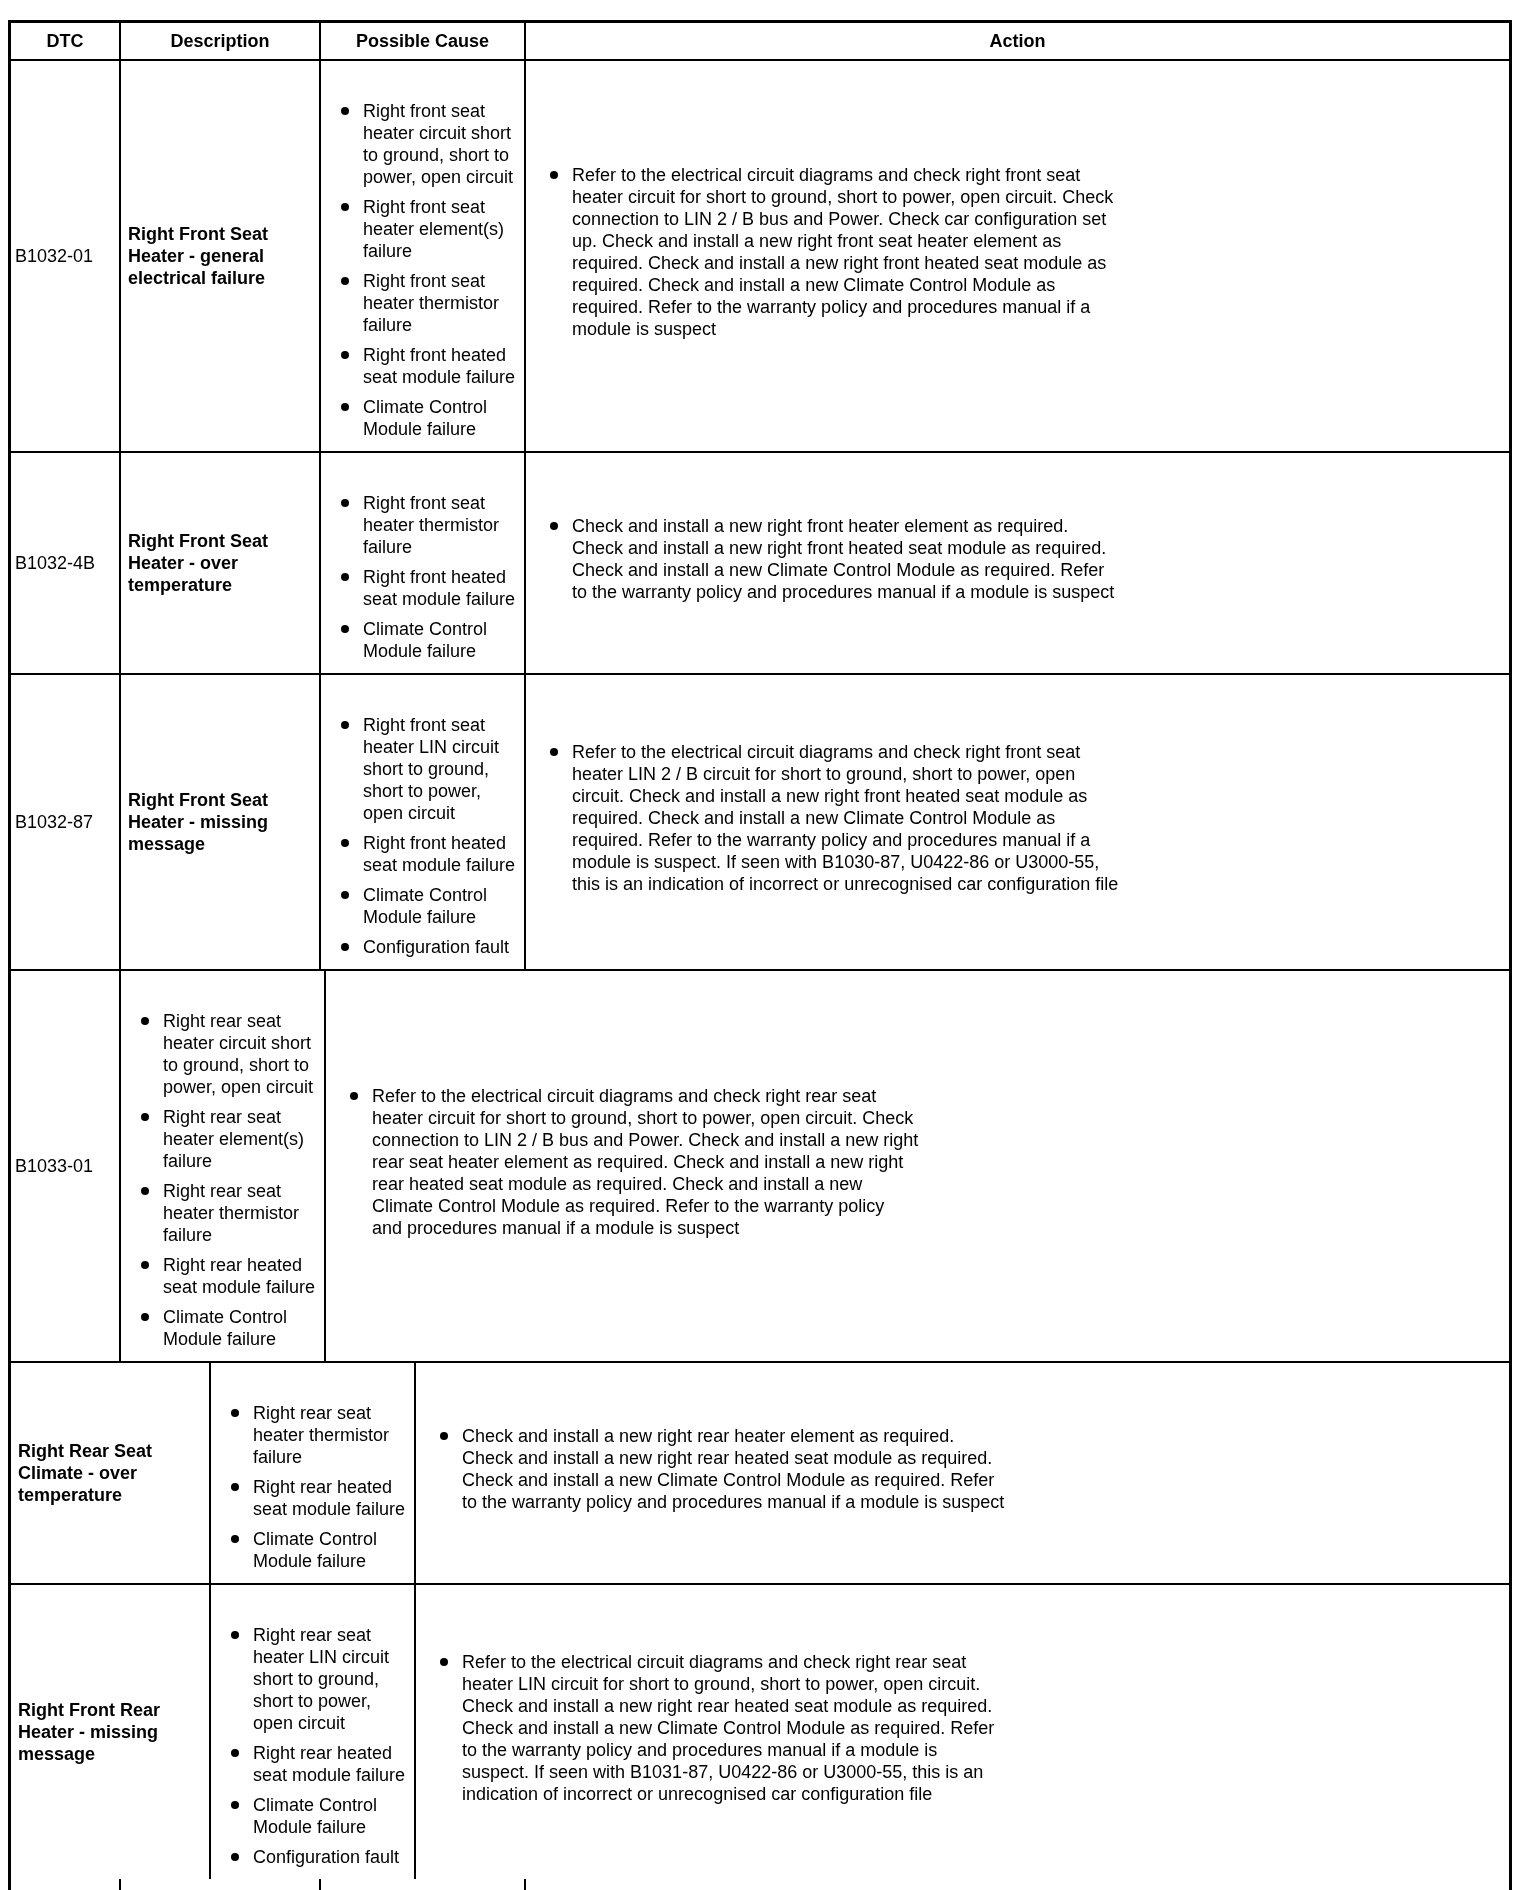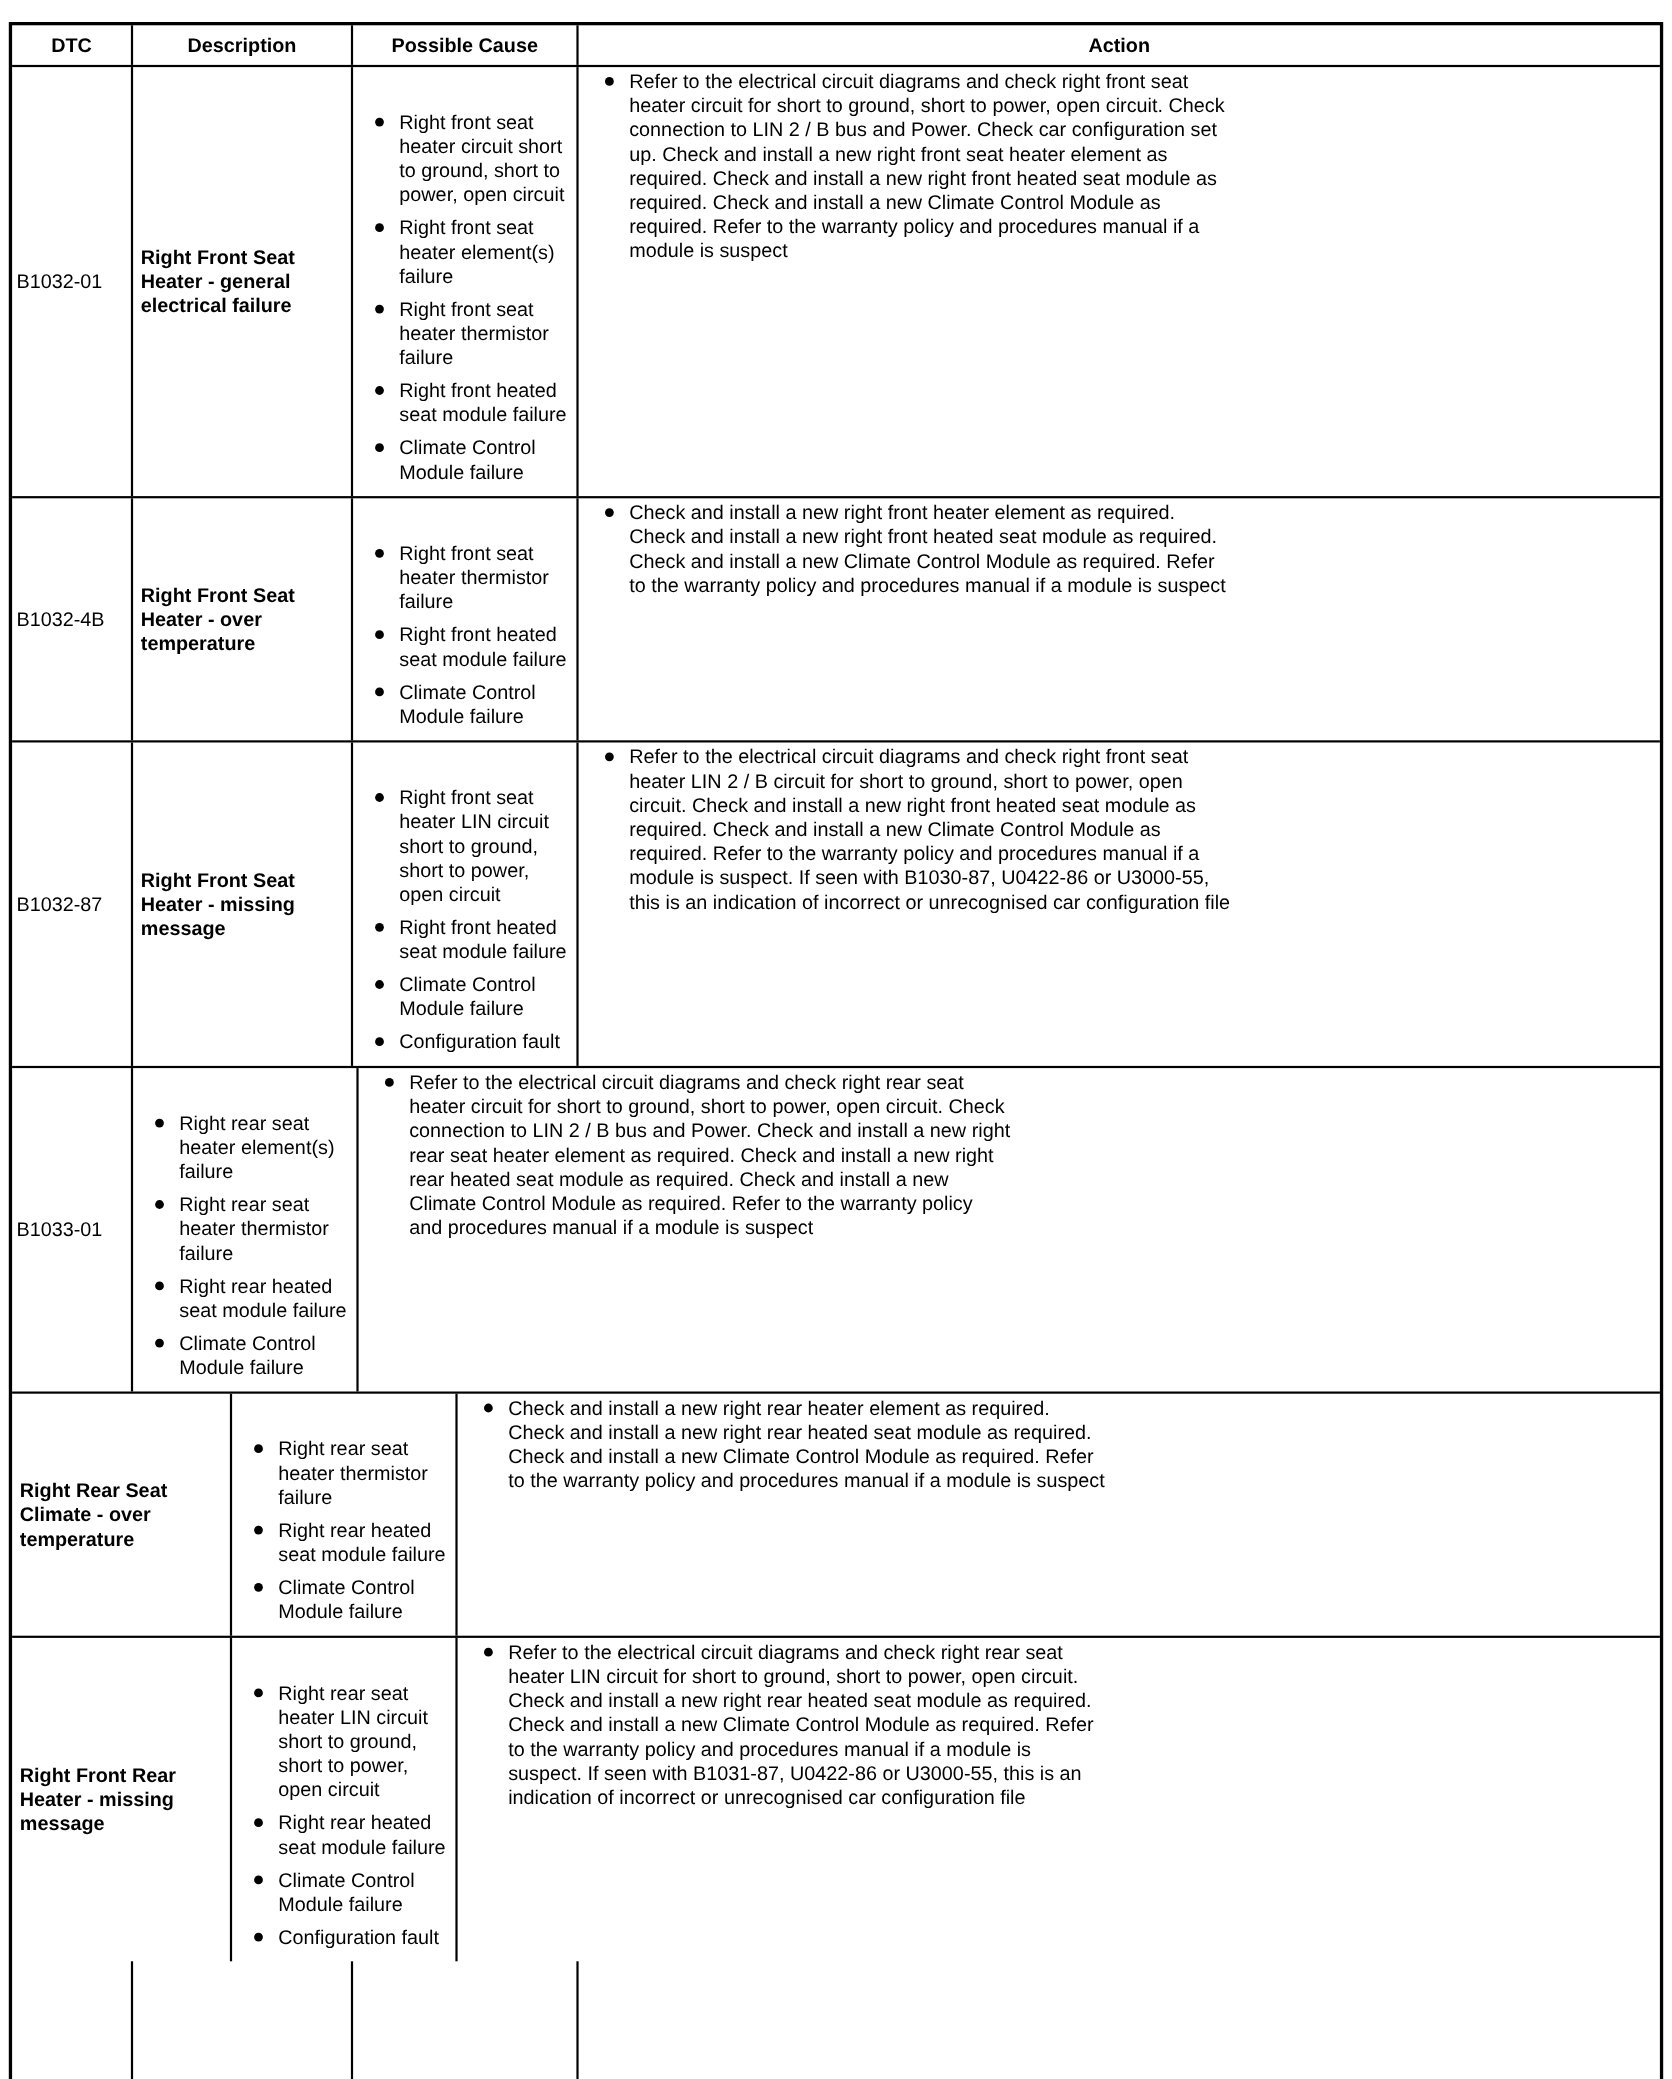--- a/index.html
+++ b/index.html
@@ -25,21 +25,21 @@
     background: #ffffff;
   }
   .row { display: flex; border-bottom: 2px solid #000000; flex: none; }
   .row.no-bottom { border-bottom: none; }
   .row.spacer { flex: 1 1 auto; border-bottom: none; }
   .cell { border-right: 2px solid #000000; }
   .cell:last-child { border-right: none; }
   .c-dtc  { width: 110px; flex: none; display: flex; align-items: center; padding: 4px 2px 4px 4px; }
   .c-desc { width: 200px; flex: none; display: flex; align-items: center; padding: 4px 4px 4px 7px; }
   .c-cause{ width: 205px; flex: none; padding: 11px 4px 11px 20px; }
-  .c-action{ flex: 1 1 auto; display: flex; padding: 2px 8px 10px 24px; }
+  .c-action{ flex: 1 1 auto; display: flex; align-items: center; padding: 2px 8px 10px 24px; }
   .header-row .cell {
     display: flex; align-items: center; justify-content: center;
     font-weight: bold; padding: 7px 2px;
   }
   .blist { list-style: none; display: flex; flex-direction: column; gap: 8px; margin-top: 28px; }
   .bitem { display: flex; }
   .dot {
     width: 8px; height: 8px; border-radius: 50%; background: #000000;
     flex: none; margin-top: 7px; margin-right: 14px;
   }
@@ -167,20 +167,24 @@
   </div>
 
   <div class="row">
     <div class="cell c-dtc">
       <span class="dtc-text">B1033-01</span>
     </div>
     <div class="cell c-cause">
       <ul class="blist">
         <li class="bitem">
             <span class="dot"></span>
+            <span class="btext cause-text">Right rear seat heater circuit short to ground, short to power, open circuit</span>
+          </li>
+        <li class="bitem">
+            <span class="dot"></span>
             <span class="btext cause-text">Right rear seat heater element(s) failure</span>
           </li>
         <li class="bitem">
             <span class="dot"></span>
             <span class="btext cause-text">Right rear seat heater thermistor failure</span>
           </li>
         <li class="bitem">
             <span class="dot"></span>
             <span class="btext cause-text">Right rear heated seat module failure</span>
           </li>

